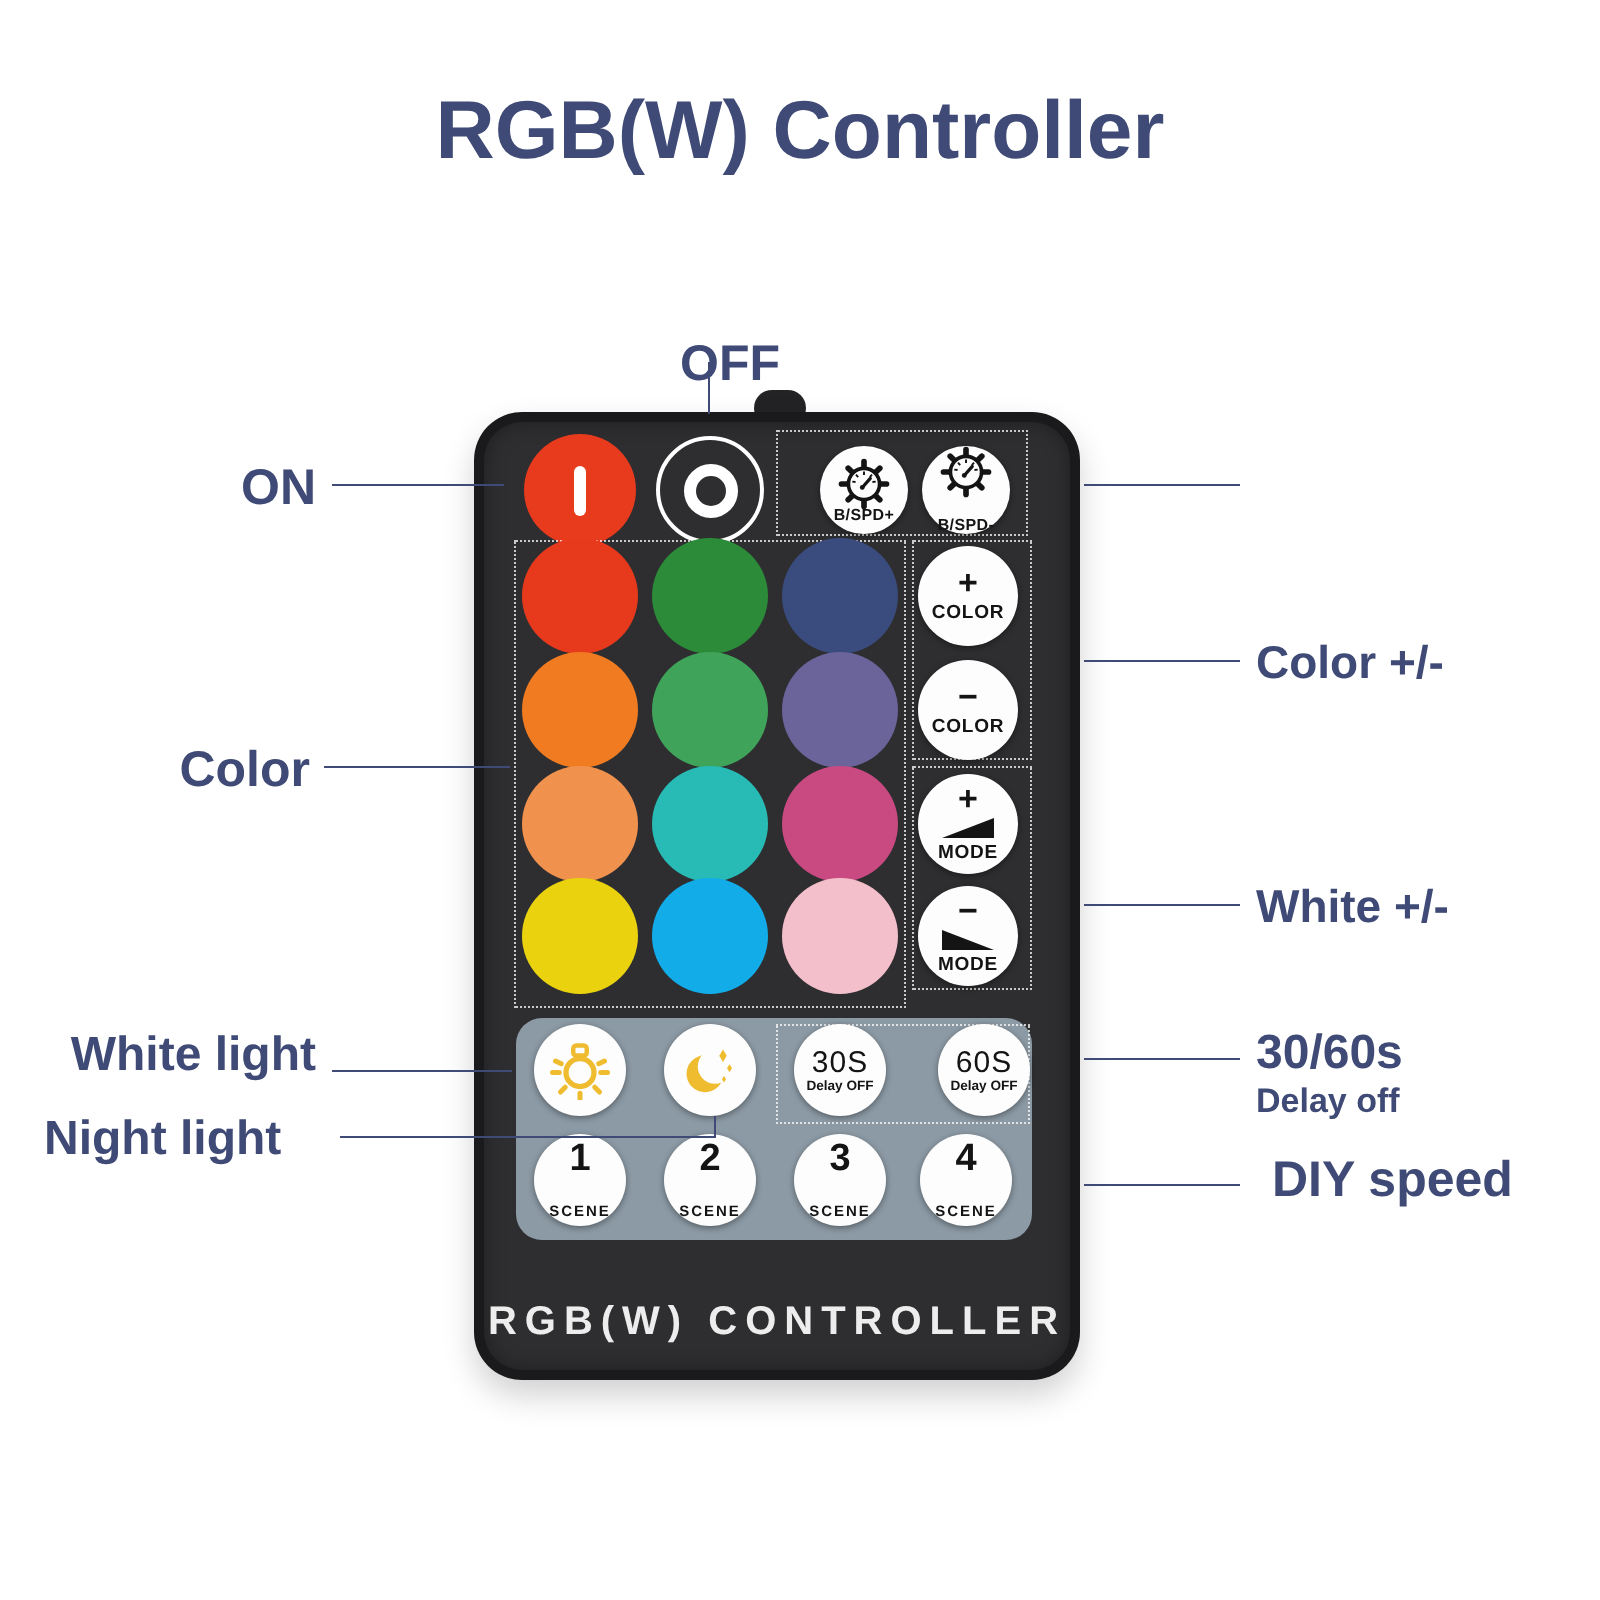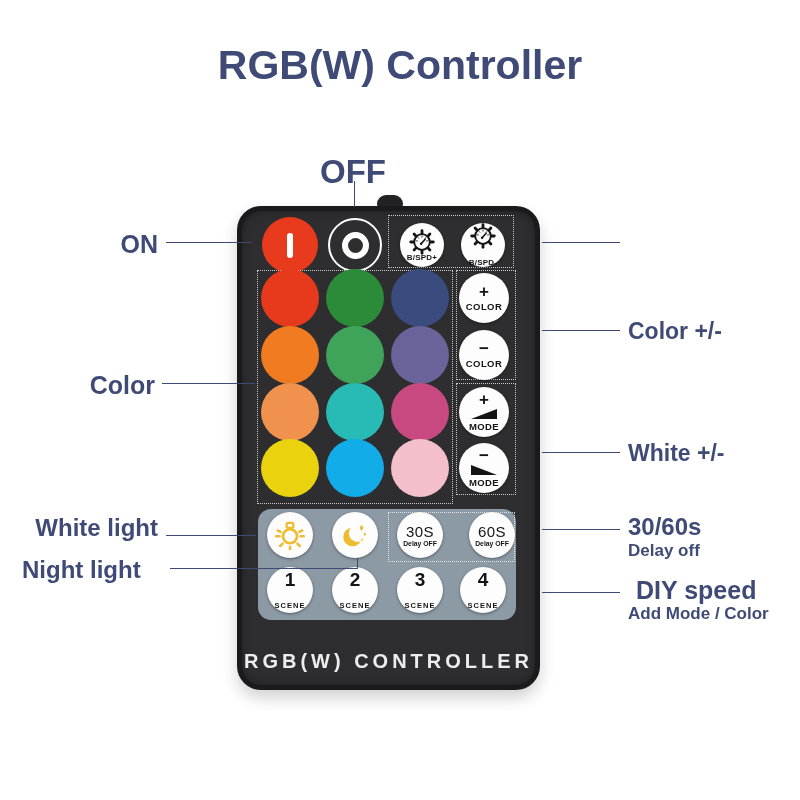--- a/index.html
+++ b/index.html
@@ -71,21 +71,21 @@
     <div class="btn" style="left: 25px; top: 11px; width: 56px; height: 56px; background: rgb(232, 58, 29);">
       <div class="power-bar"></div>
     </div>
 
     <div class="btn off-outer" style="left:91px;top:12px;">
       <div class="off-inner"></div>
     </div>
 
     <div class="dotted" style="left:151px;top:9px;width:126px;height:53px;"></div>
 
-    <div class="btn white-btn" style="left:163px;top:17px;width:44px;height:44px;">
+    <div class="btn white-btn" style="left:173px;top:17px;width:44px;height:44px;">
       <svg width="26" height="26" viewBox="0 0 24 24">
         <g stroke="#141414" stroke-width="2.6" stroke-linecap="round">
           <line x1="12" y1="1.6" x2="12" y2="4"></line>
             <line x1="12" y1="20" x2="12" y2="22.4"></line>
           <line x1="1.6" y1="12" x2="4" y2="12"></line>
             <line x1="20" y1="12" x2="22.4" y2="12"></line>
           <line x1="4.7" y1="4.7" x2="6.4" y2="6.4"></line>
             <line x1="17.6" y1="17.6" x2="19.3" y2="19.3"></line>
           <line x1="4.7" y1="19.3" x2="6.4" y2="17.6"></line>
             <line x1="17.6" y1="6.4" x2="19.3" y2="4.7"></line>
@@ -218,21 +218,21 @@
       <div class="scene-word">SCENE</div>
     </div>
     <div class="btn white-btn" style="left:223px;top:361px;width:46px;height:46px;">
       <div class="scene-num">4</div>
       <div class="scene-word">SCENE</div>
     </div>
 
     <div class="footer">RGB(W) CONTROLLER</div>
   </div>
 
-  <div class="ann" style="left:320px;top:153px;width:70px;text-align:left;font-size:33px;">OFF</div>
+  <div class="ann" style="left:320px;top:168px;width:70px;text-align:right;font-size:25px;">OFF</div>
   <div class="vline" style="left:354px;top:181px;height:26px;"></div>
 
   <div class="ann" style="left:88px;top:230px;width:70px;text-align:right;font-size:25px;">ON</div>
   <div class="hline" style="left:166px;top:242px;width:86px;"></div>
 
   <div class="ann" style="left:78px;top:371px;width:77px;text-align:right;font-size:25px;">Color</div>
   <div class="hline" style="left:162px;top:383px;width:93px;"></div>
 
   <div class="ann" style="left:18px;top:514px;width:140px;text-align:right;font-size:24px;">White light</div>
   <div class="hline" style="left:166px;top:535px;width:90px;"></div>
@@ -248,15 +248,14 @@
 
   <div class="hline" style="left:542px;top:452px;width:78px;"></div>
   <div class="ann" style="left:628px;top:440px;font-size:23px;">White +/-</div>
 
   <div class="hline" style="left:542px;top:529px;width:78px;"></div>
   <div class="ann" style="left:628px;top:513px;font-size:24px;">30/60s</div>
   <div class="ann" style="left:628px;top:541px;font-size:17px;">Delay off</div>
 
   <div class="hline" style="left:542px;top:592px;width:78px;"></div>
   <div class="ann" style="left:636px;top:576px;font-size:25px;">DIY speed</div>
-  <div class="ann" style="left:628px;top:604px;font-size:17px;">Add Mode / Color</div>
 
 </div>
 
 </body></html>

